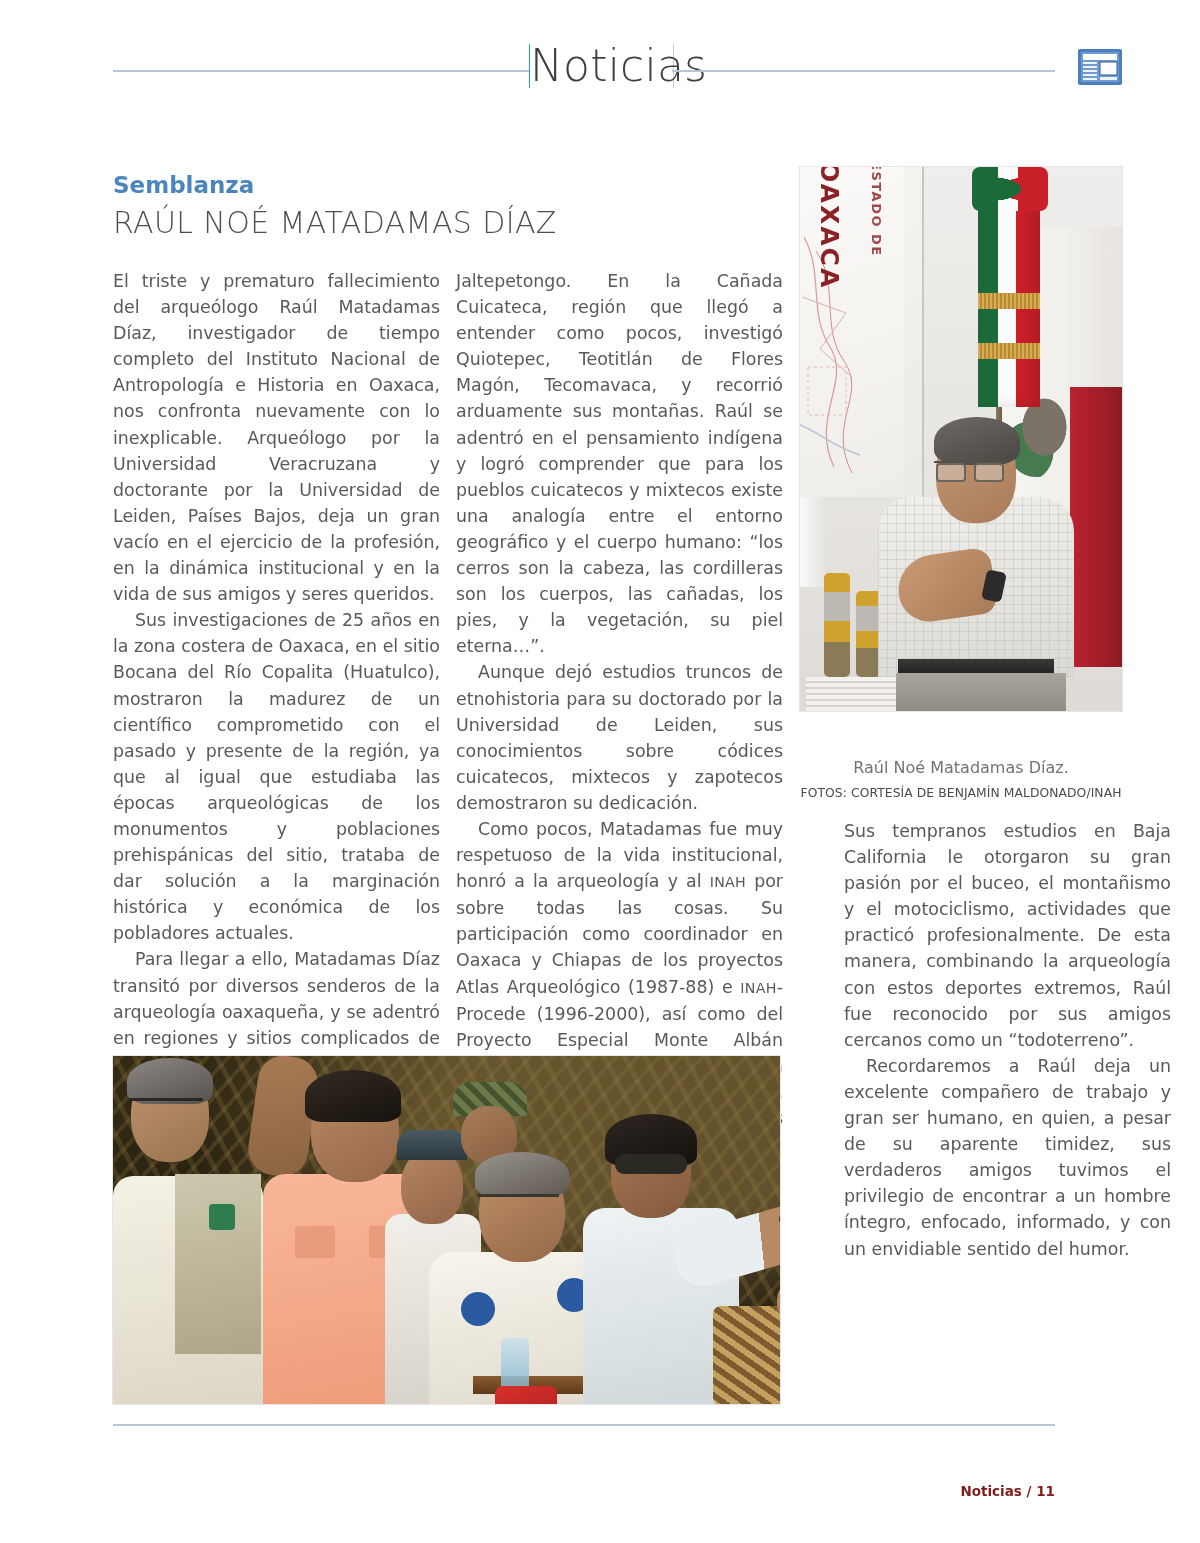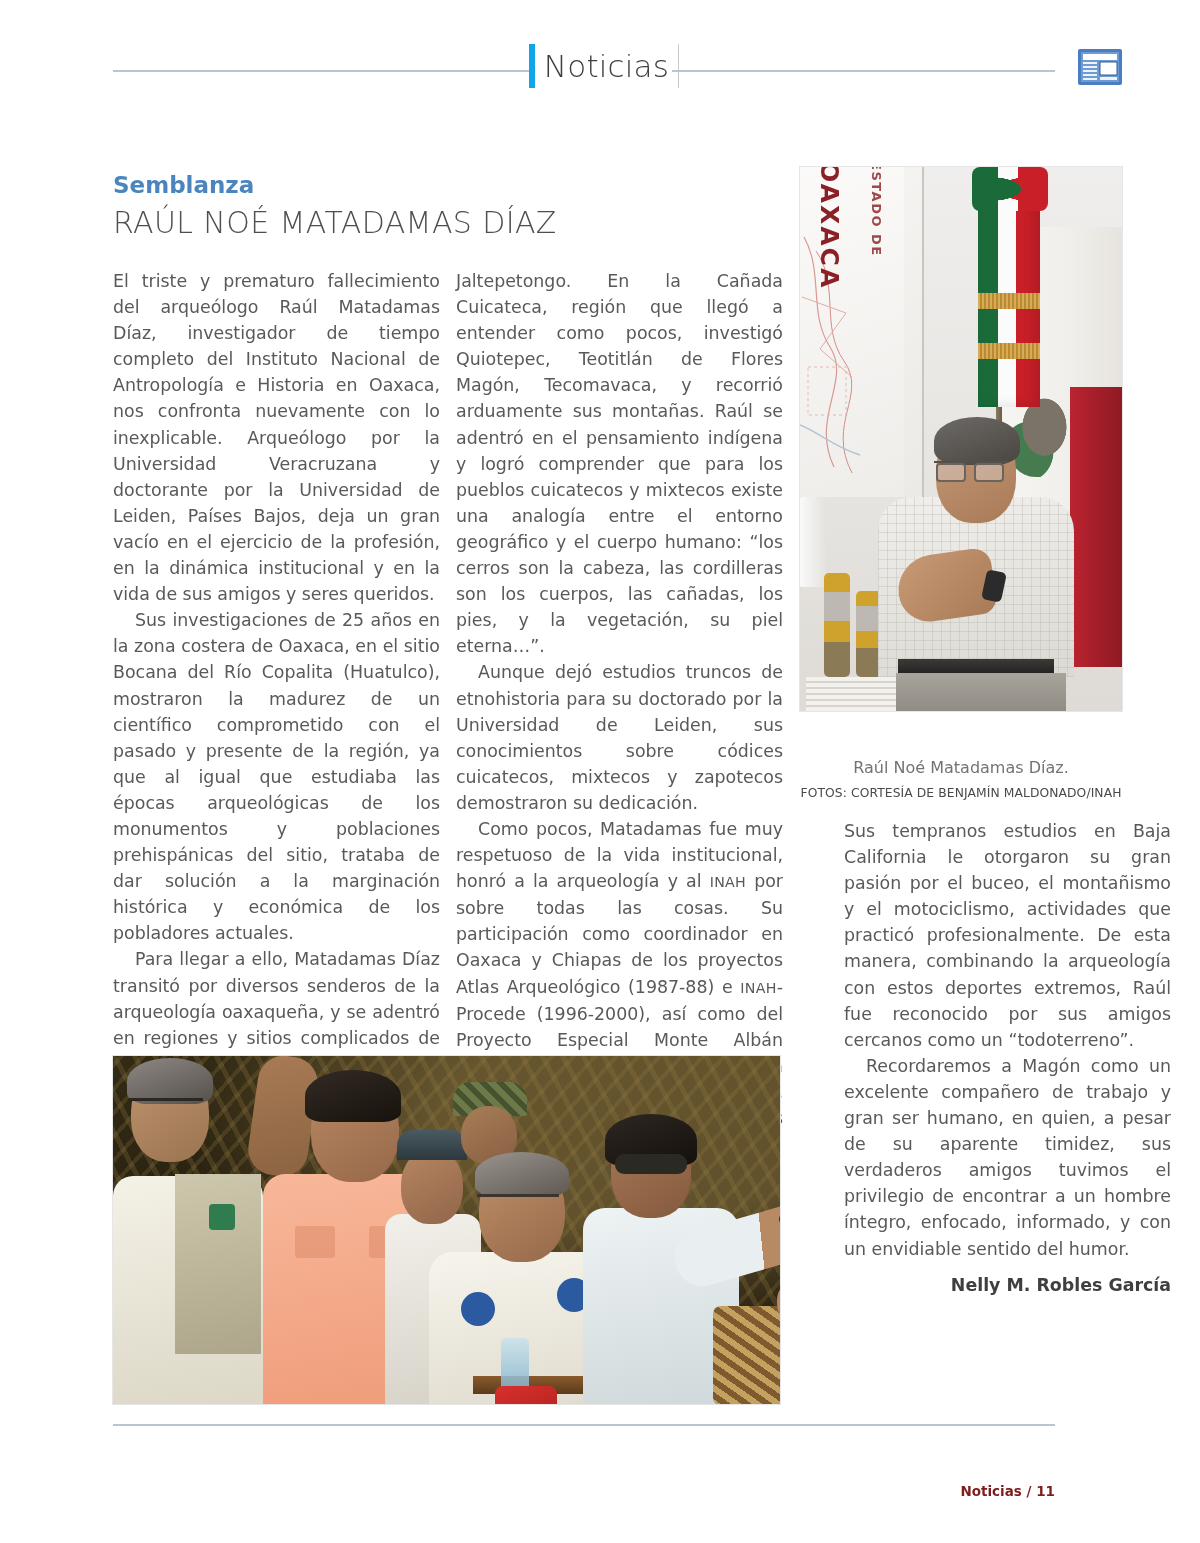--- a/index.html
+++ b/index.html
@@ -29,25 +29,25 @@
     height: 2px;
     background: #b8c6d4;
   }
   .runhead .rule-left  { left: 113px; width: 416px; }
   .runhead .rule-right { left: 672px; width: 383px; }
   .runhead .title {
     position: absolute;
     left: 529px; top: -8px;
     width: 143px;
     text-align: center;
-    font-size: 31px;
+    font-size: 44px;
     font-weight: 300;
     color: #3f3f3f;
     letter-spacing: 0.2px;
-    border-left: 6px solid #0ea5e9;
+    border-left: 1px solid #0ea5e9;
     border-right: 1px solid #c9c9c9;
     line-height: 44px;
     font-family: "DejaVu Sans", sans-serif;
     font-stretch: condensed;
   }
   .runhead .badge {
     position: absolute;
     left: 1077px; top: -5px;
     width: 46px; height: 40px;
   }
@@ -462,22 +462,21 @@
   <div class="p1-glasses"></div>
 </div>
 
 <div class="caption">
   <span class="line1">Raúl Noé Matadamas Díaz.</span>
   <span class="line2">FOTOS: CORTESÍA DE BENJAMÍN MALDONADO/INAH</span>
 </div>
 
 <div class="col col-3">
   <p class="first">Sus tempranos estudios en Baja California le otorgaron su gran pasión por el buceo, el montañismo y el motociclismo, actividades que practicó profesionalmente. De esta manera, combinando la arqueología con estos deportes extremos, Raúl fue reconocido por sus amigos cercanos como un “todoterreno”.</p>
-  <p>Recordaremos a Magón como un excelente compañero de trabajo y gran ser humano, en quien, a pesar de su aparente timidez, sus verdaderos amigos tuvimos el privilegio de encontrar a un hombre íntegro, enfocado, informado, y con un envidiable sentido del humor.</p>
-  <span class="byline">Nelly M. Robles García</span>
+  <p>Recordaremos a Raúl deja un excelente compañero de trabajo y gran ser humano, en quien, a pesar de su aparente timidez, sus verdaderos amigos tuvimos el privilegio de encontrar a un hombre íntegro, enfocado, informado, y con un envidiable sentido del humor.</p>
 </div>
 
 <div class="figure fig-bottom">
   <div class="p2-bg"></div>
   <div class="pr p2-m1-body body-sh"></div>
   <div class="pr p2-m1-vest"></div>
   <div class="pr p2-m1-badge"></div>
   <div class="pr p2-m1-head head"></div>
   <div class="pr p2-m1-hair"></div>
   <div class="pr p2-m1-gl"></div>

